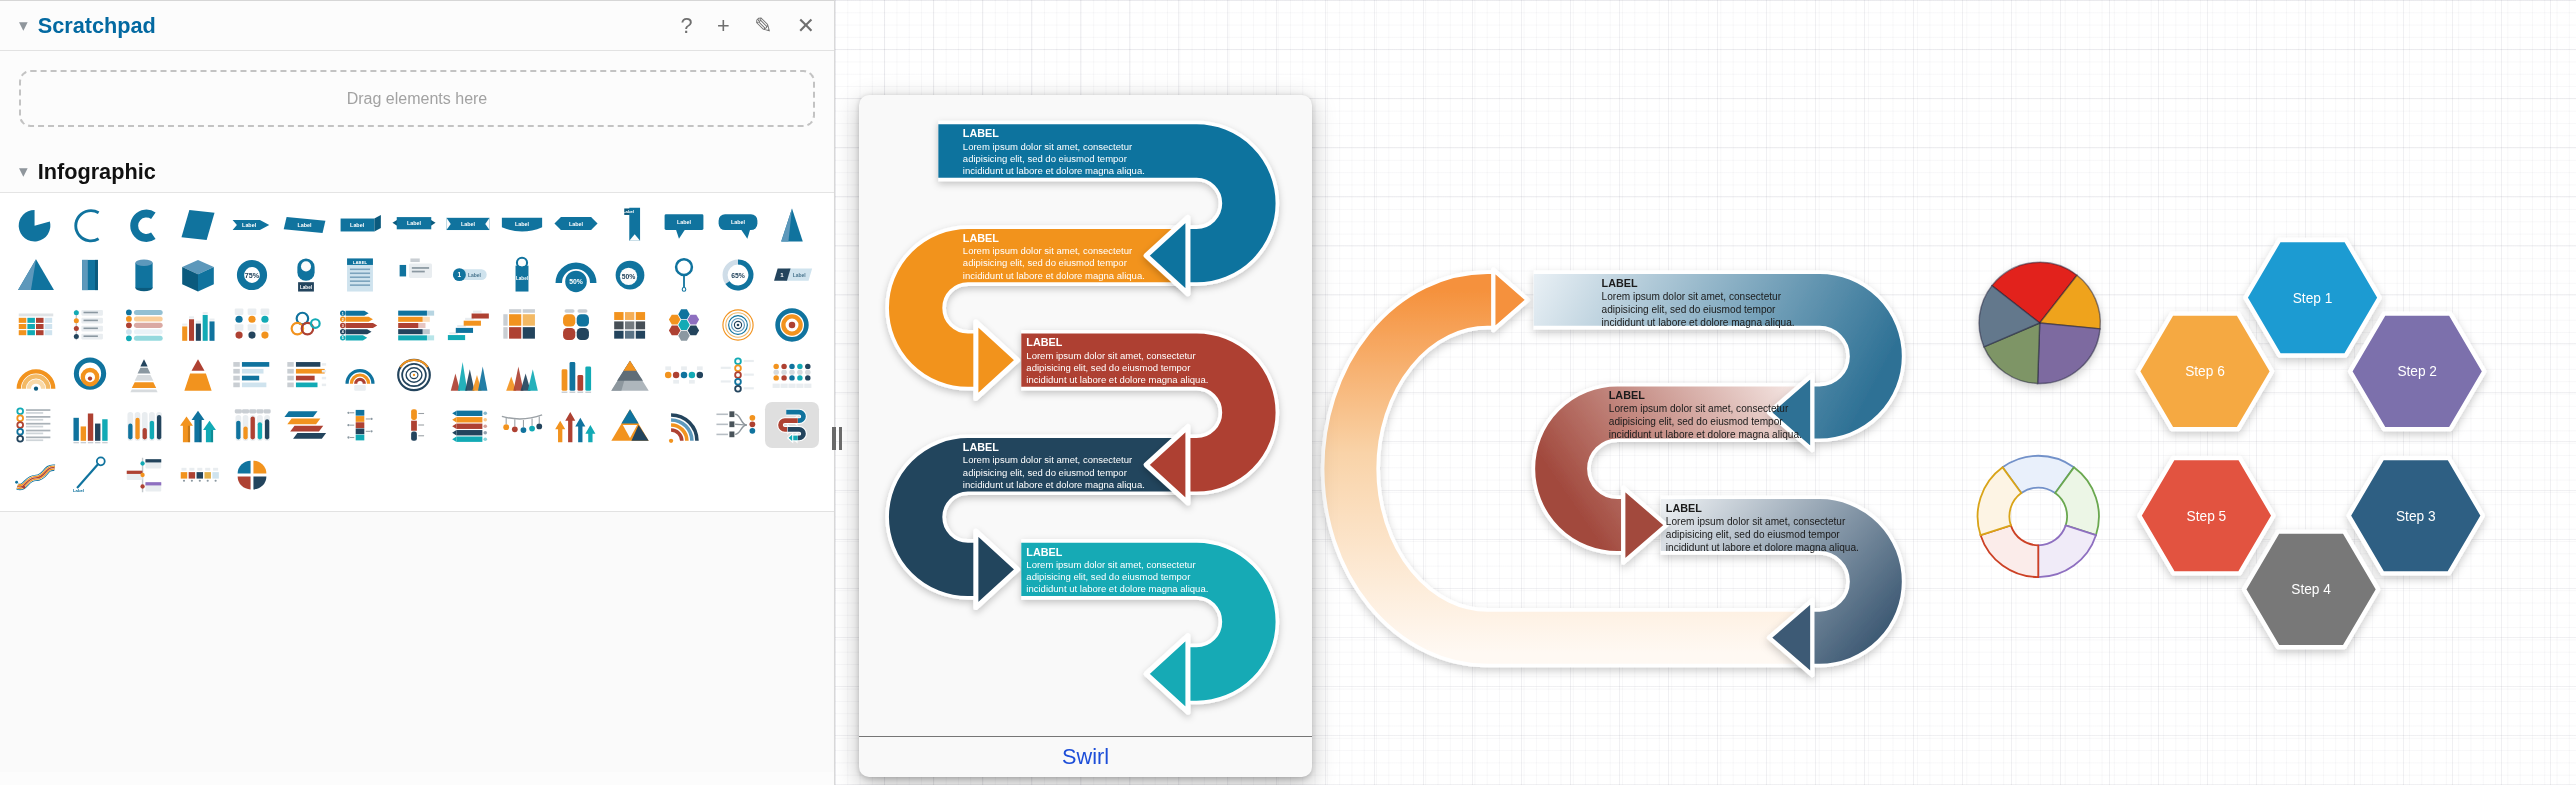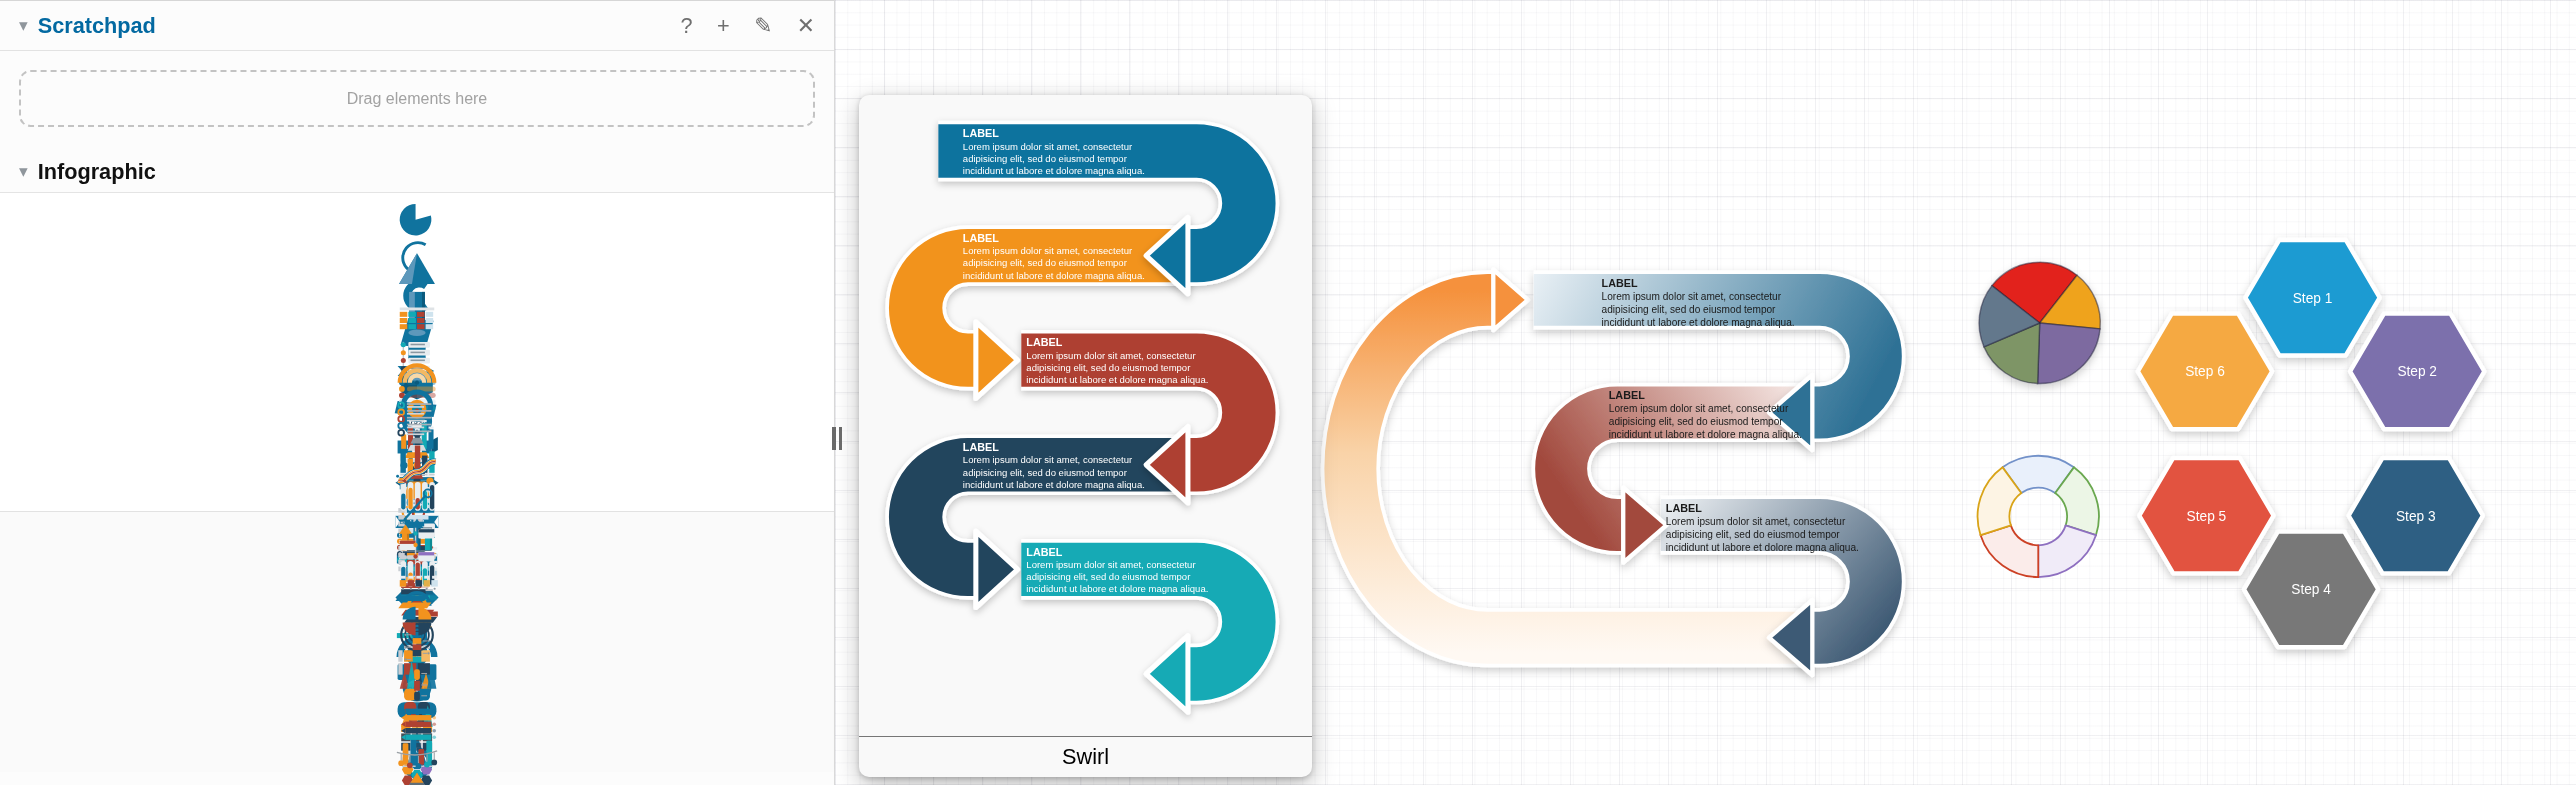--- a/index.html
+++ b/index.html
@@ -11,41 +11,41 @@
   .sp-header{height:49px;display:flex;align-items:center;padding:0 19px;border-bottom:0.7px solid #e2e2e2;}
   .collapse{color:#8f969c;font-size:17.3px;margin-right:10px;line-height:1;}
   .sp-title{font-size:21.7px;font-weight:600;color:#0369a1;flex:1;}
   .sp-icons{display:flex;gap:24.5px;color:#6f6f6f;font-size:21.7px;}
   .sp-icons span{cursor:pointer;line-height:1;}
   .dropzone{margin:19px 19px 24.5px;height:53px;border:2.2px dashed #c3c3c3;border-radius:11.6px;
             display:flex;align-items:center;justify-content:center;color:#a2a2a2;font-size:16px;}
   .sec-header{height:40px;display:flex;align-items:center;padding:0 19px;border-bottom:0.7px solid #e4e4e4;}
   .sec-title{font-size:21.7px;font-weight:600;color:#111;}
   .palette{padding:7.2px 8.7px 11.6px;border-bottom:1.4px solid #e2e2e2;background:#fff;}
-  .pal-row{display:flex;align-items:center;height:50px;flex-direction:column;}
+  .pal-row{display:flex;align-items:center;height:50px;}
   .pal-item{width:54px;height:46px;display:flex;align-items:center;justify-content:center;border-radius:7.2px;cursor:pointer;}
   .pal-item svg{display:block;}
   .pal-item.selected{background:#dfdfdf;}
   .sidebar-rest{background:#fafafa;height:260px;}
   
   .canvas{position:absolute;left:835px;top:0;width:1741px;height:786px;background-color:#fff;
     background-image:
       linear-gradient(to right, rgba(110,110,135,0.10) 0.7px, transparent 0.7px),
       linear-gradient(to bottom, rgba(110,110,135,0.10) 0.7px, transparent 0.7px),
       linear-gradient(to right, rgba(110,110,135,0.05) 0.7px, transparent 0.7px),
       linear-gradient(to bottom, rgba(110,110,135,0.05) 0.7px, transparent 0.7px);
     background-size:49px 49px,49px 49px,12.3px 12.3px,12.3px 12.3px;}
   .canvas > svg{position:absolute;left:0;top:0;}
   
   .preview-panel{position:absolute;left:859px;top:95px;width:453px;height:682px;background:#f9f9f9;
                  border-radius:10px;z-index:5;
                  box-shadow:0 7.2px 24.5px rgba(0,0,0,0.26), 0 1.4px 5.8px rgba(0,0,0,0.18);}
   .preview-body{position:absolute;left:0;right:0;top:0;bottom:42px;overflow:hidden;}
   .preview-caption{position:absolute;left:0;right:0;bottom:0;height:40px;border-top:1.4px solid #767676;
-                   display:flex;align-items:center;justify-content:center;font-size:21.7px;color:#000000;}
+                   display:flex;align-items:center;justify-content:center;font-size:21.7px;color:#1d4ed8;}
   .resize-handle{position:absolute;left:830px;top:427px;width:14.4px;height:23px;display:flex;gap:2.9px;
                  align-items:stretch;justify-content:center;z-index:6;cursor:col-resize;}
   .resize-handle i{width:3.6px;background:#6a6a6a;}
 </style>
 </head>
 <body>
 
 <div id="app">
 
   <aside class="sidebar">

